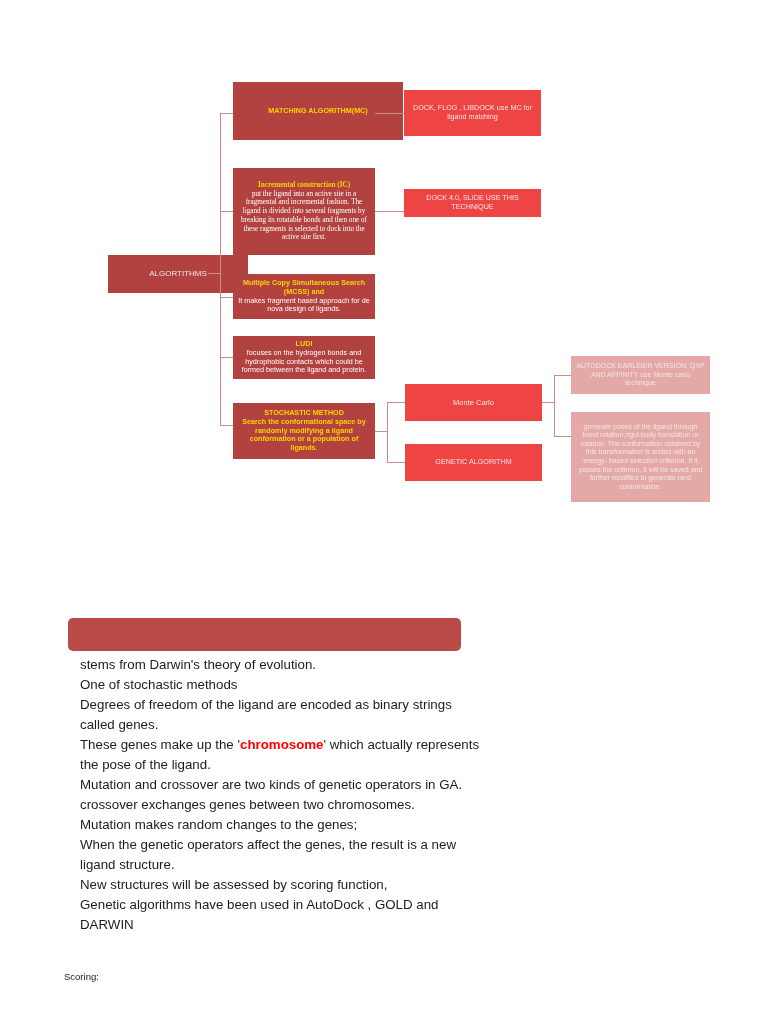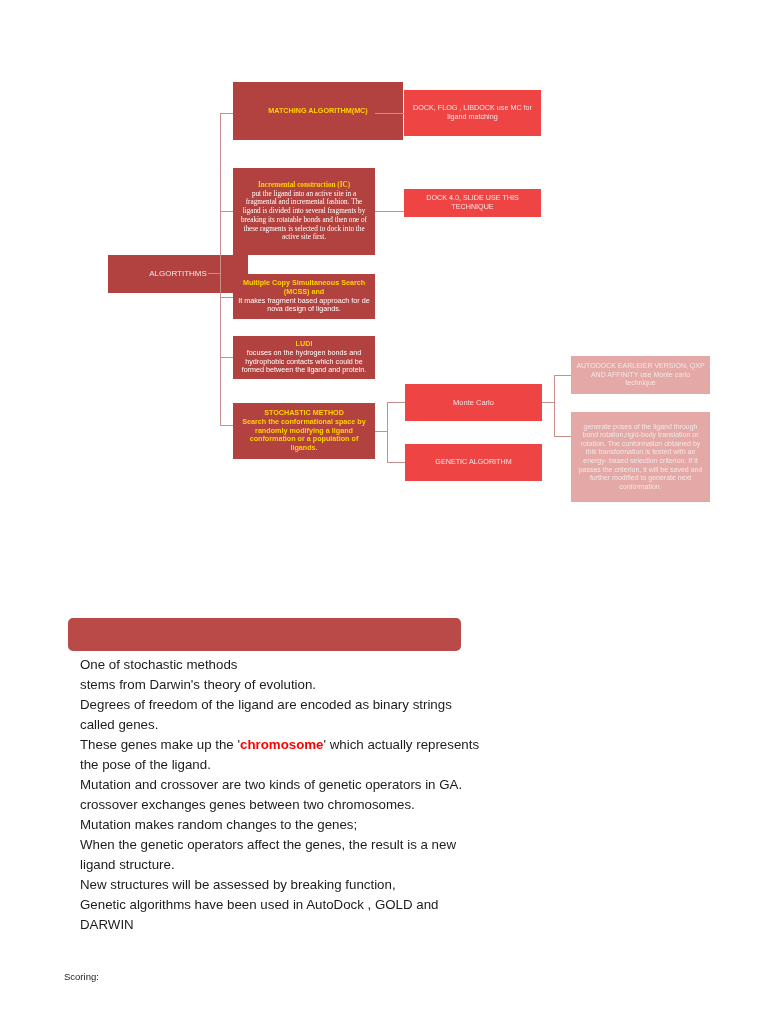--- a/index.html
+++ b/index.html
@@ -190,27 +190,27 @@
     <div class="node light plain" style="left:571px; top:412px; width:139px; height:90px; font-size:7px;">
       <span class="bdy">generate poses of the ligand through bond rotation,rigid-body translation or rotation. The conformation obtained by this transformation is tested with an energy- based selection criterion. If it passes the criterion, it will be saved and further modified to generate next conformation.</span>
     </div>
 
   </div>
 
   <div class="sec"></div>
   <div class="sec-title">Genetic algorithm</div>
 
   <div class="body-text">
+    <p>stems from Darwin's theory of evolution.</p>
     <p>One of stochastic methods</p>
-    <p>stems from Darwin's theory of evolution.</p>
     <p>Degrees of freedom of the ligand are encoded as binary strings called genes.</p>
     <p><span>These genes make up the '</span><span class="hl">chromosome</span><span>' which actually represents the pose of the ligand.</span></p>
     <p>Mutation and crossover are two kinds of genetic operators in GA.</p>
     <p>crossover exchanges genes between two chromosomes.</p>
     <p>Mutation makes random changes to the genes;</p>
     <p>When the genetic operators affect the genes, the result is a new ligand structure.</p>
-    <p>New structures will be assessed by breaking function,</p>
+    <p>New structures will be assessed by scoring function,</p>
     <p> Genetic algorithms have been used in AutoDock , GOLD and DARWIN</p>
   </div>
 
   <div class="scoring">Scoring:</div>
 
 </div>
 
 </body></html>

